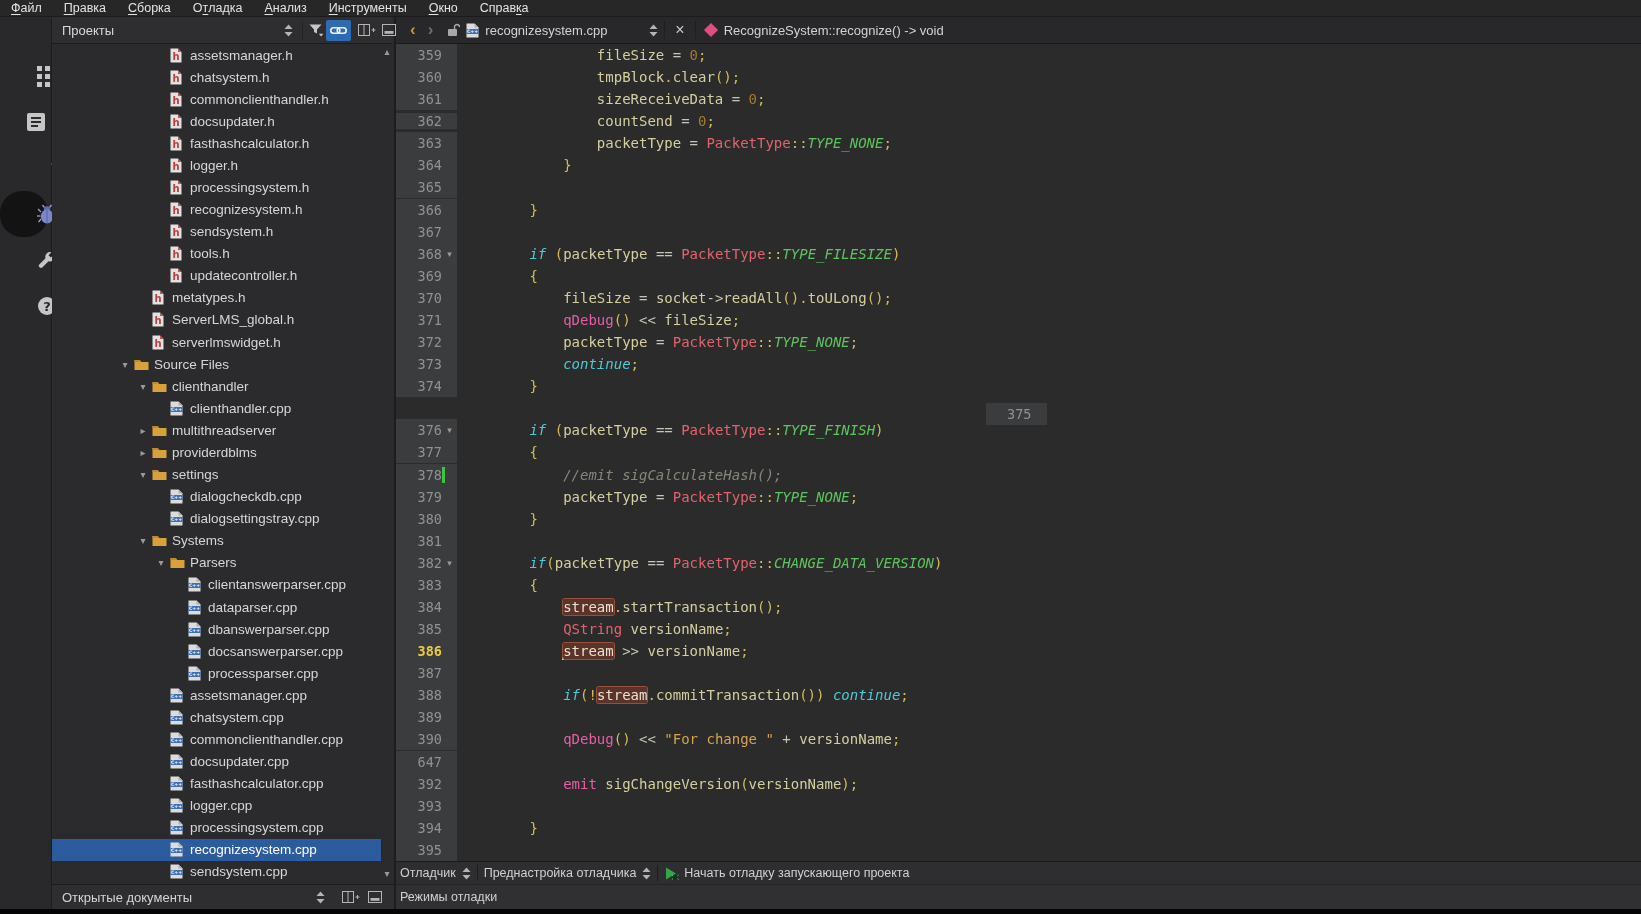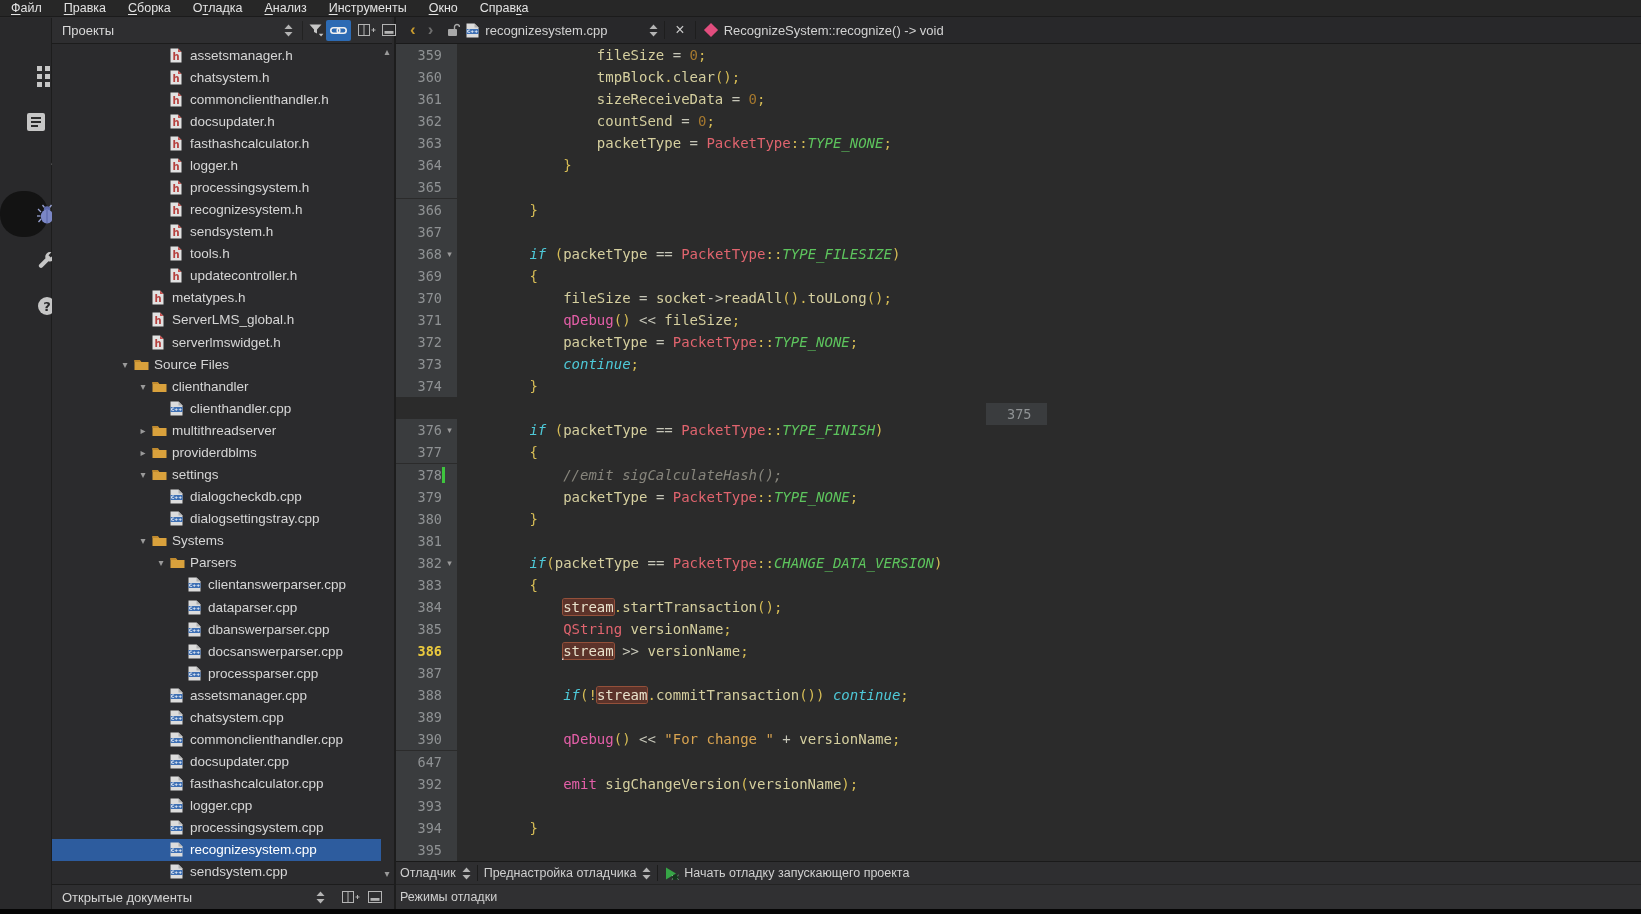--- a/index.html
+++ b/index.html
@@ -746,21 +746,21 @@
       </div>
       <pre class="codetext">                <span class="tk-pl">tmpBlock</span><span class="tk-pu">.</span><span class="tk-pl">clear</span><span class="tk-pu">();</span></pre>
     </div>
     <div class="code-line" style="top: 44.16px;">
       <div class="gutter">
         <span class="gnum">361</span>
         <span class="gfold"></span>
       </div>
       <pre class="codetext">                <span class="tk-pl">sizeReceiveData </span><span class="tk-op">= </span><span class="tk-num">0</span><span class="tk-pu">;</span></pre>
     </div>
-    <div class="code-line" style="top: 66.24px;">
+    <div class="code-line" style="top: 66.24px; align-items: center;">
       <div class="gutter">
         <span class="gnum">362</span>
         <span class="gfold"></span>
       </div>
       <pre class="codetext">                <span class="tk-pl">countSend </span><span class="tk-op">= </span><span class="tk-num">0</span><span class="tk-pu">;</span></pre>
     </div>
     <div class="code-line" style="top: 88.32px;">
       <div class="gutter">
         <span class="gnum">363</span>
         <span class="gfold"></span>

